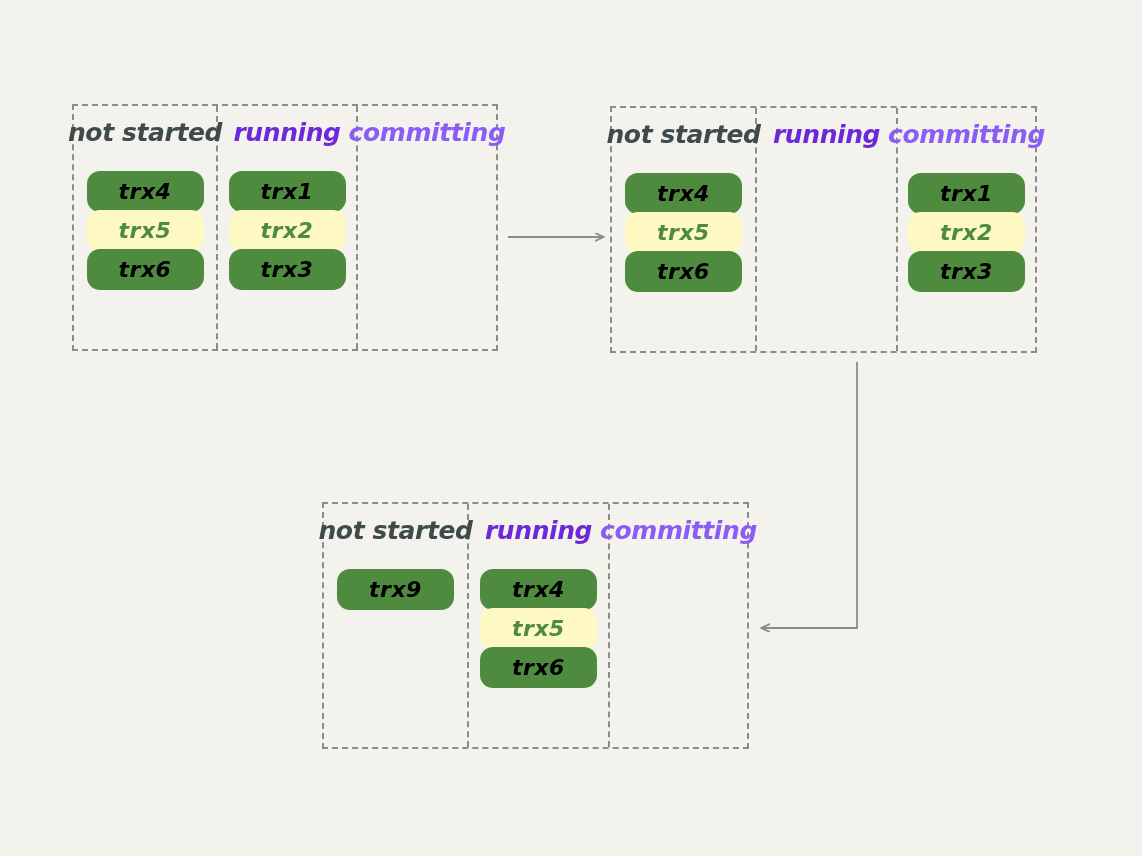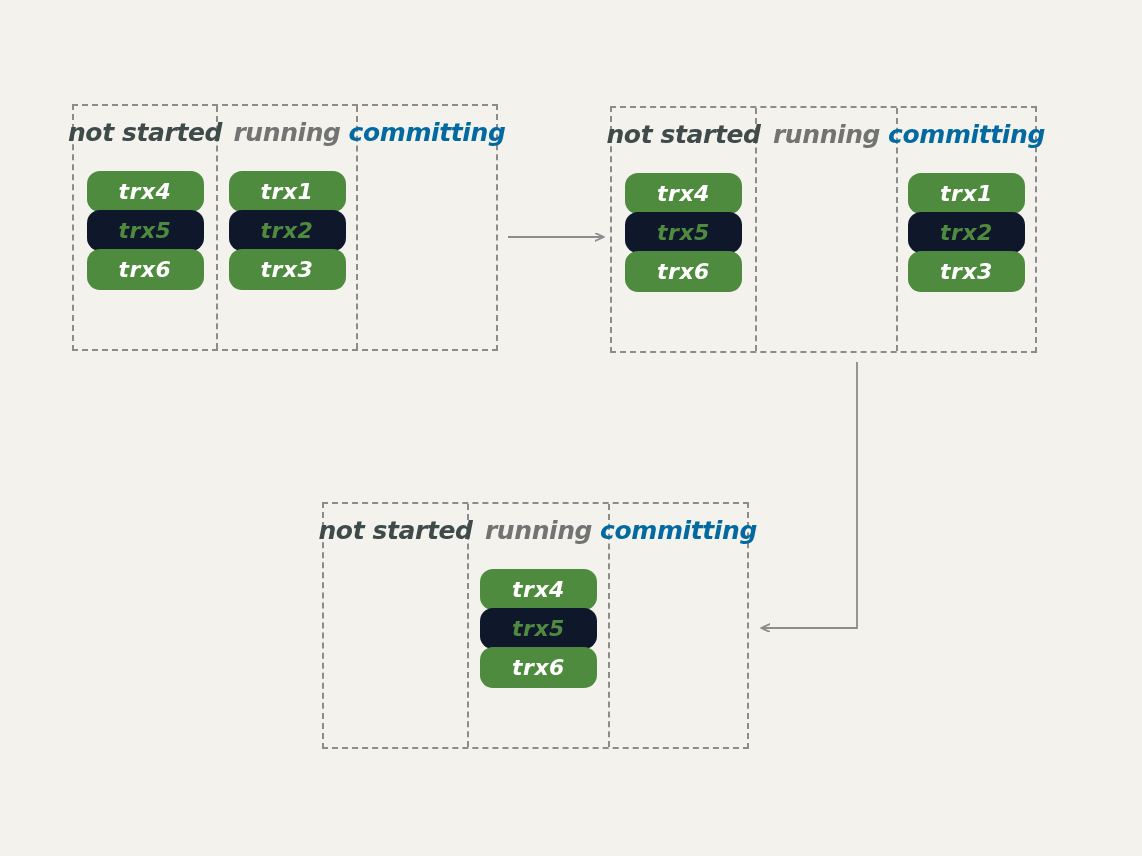--- a/index.html
+++ b/index.html
@@ -44,22 +44,22 @@
     font-family: "DejaVu Sans", sans-serif;
     font-weight: 700;
     font-style: italic;
     font-size: 25px;
     line-height: 1;
     letter-spacing: -0.4px;
     white-space: nowrap;
     margin-bottom: 26px;
   }
   .title-not-started { color: #3f4a4a; }
-  .title-running     { color: #737373; }
-  .title-committing  { color: #0369a1; }
+  .title-running     { color: #6d28d9; }
+  .title-committing  { color: #8b5cf6; }
 
   
   .pill-stack {
     display: flex;
     flex-direction: column;
     align-items: center;
   }
   .pill {
     box-sizing: border-box;
     width: 117px;
@@ -70,24 +70,24 @@
     justify-content: center;
     font-family: "DejaVu Sans", sans-serif;
     font-weight: 700;
     font-style: italic;
     font-size: 22px;
     letter-spacing: 0.5px;
     margin-bottom: -2px;
   }
   .pill.dark {
     background: #4f8b3e;
-    color: #ffffff;
+    color: #000000;
   }
   .pill.light {
-    background: #0f172a;
+    background: #fef9c3;
     color: #4f8b3e;
   }
 
   
   #connectors {
     position: absolute;
     left: 0;
     top: 0;
     width: 1142px;
     height: 856px;
@@ -142,20 +142,21 @@
         <div class="pill light">trx2</div>
         <div class="pill dark">trx3</div>
       </div>
     </div>
   </div>
 
   <div class="panel" style="left:322px; top:502px; width:427px; height:247px;">
     <div class="column" style="width:145px;">
       <div class="col-title title-not-started">not started</div>
       <div class="pill-stack">
+        <div class="pill dark">trx9</div>
       </div>
     </div>
     <div class="column" style="width:141px;">
       <div class="col-title title-running">running</div>
       <div class="pill-stack">
         <div class="pill dark">trx4</div>
         <div class="pill light">trx5</div>
         <div class="pill dark">trx6</div>
       </div>
     </div>

